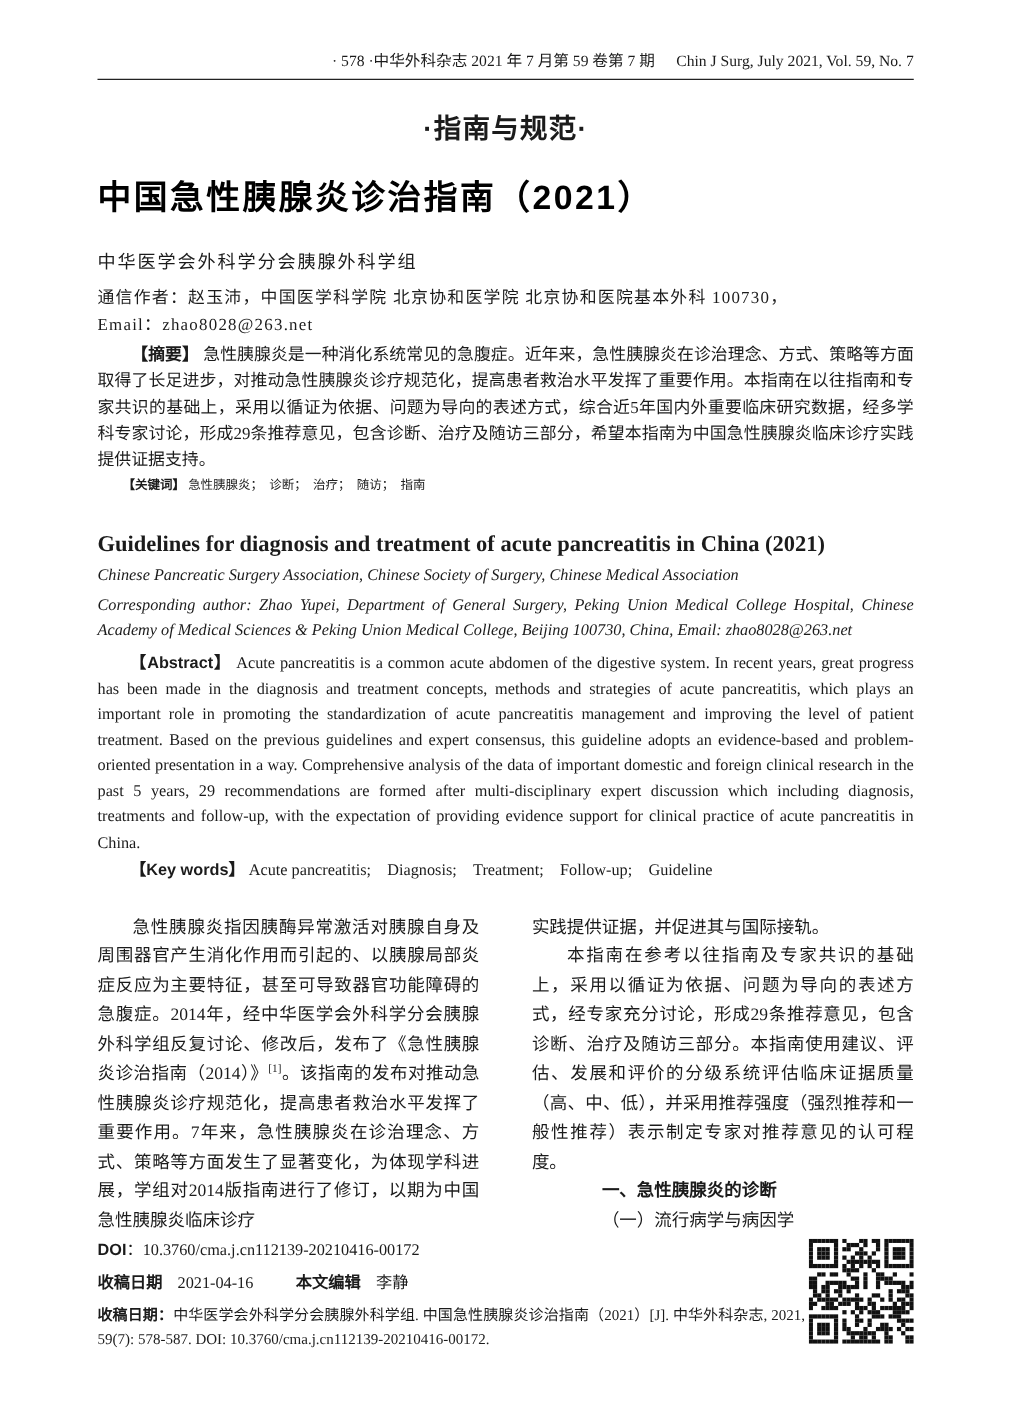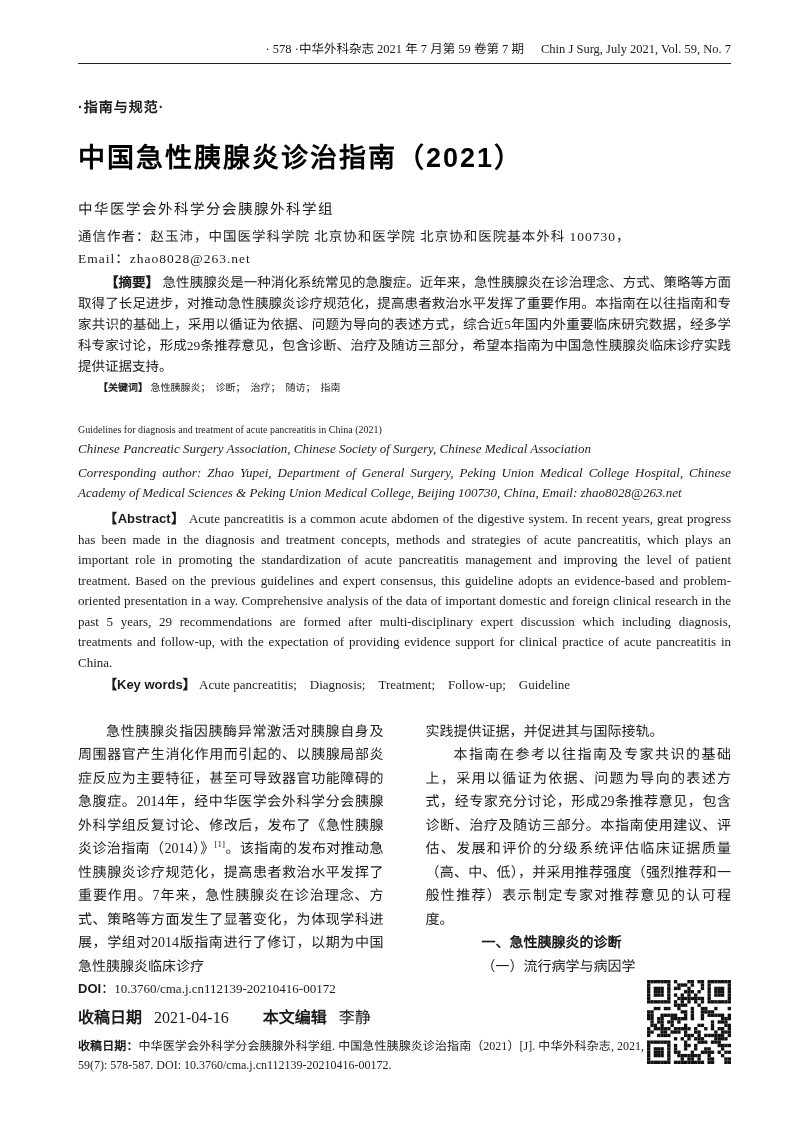--- a/index.html
+++ b/index.html
@@ -11,60 +11,60 @@
   }
   .page { padding: 38px 80px 0 78px; }
 
   .page-header {
     display: flex; justify-content: flex-end; align-items: baseline;
     font-size: 12.5px; padding-bottom: 6px; border-bottom: 1.3px solid #222;
   }
   .journal-info span + span { margin-left: 14px; }
 
   .section-label {
-    text-align: left; margin-top: 32px; letter-spacing: 1px;
+    text-align: center; margin-top: 20px; letter-spacing: 1px;
     font-family: "Liberation Sans", "DejaVu Sans", sans-serif;
-    font-weight: bold; font-size: 14px;
+    font-weight: bold; font-size: 22px;
   }
 
   .title {
     margin: 20px 0 0 0; letter-spacing: 2px;
     font-family: "Liberation Sans", "DejaVu Sans", sans-serif;
     font-weight: bold; font-size: 27px; color: #000;
   }
 
   .author-group { margin-top: 22px; font-size: 14.5px; letter-spacing: 1.5px; }
   .corr { margin-top: 8px; font-size: 13.5px; line-height: 22px; letter-spacing: 1px; }
 
   .label-bold {
     font-family: "Liberation Sans", "DejaVu Sans", sans-serif;
     font-weight: bold; font-style: normal;
   }
 
   .abstract-zh { margin: 2px 0 0; font-size: 13.5px; line-height: 21px; text-align: justify; text-indent: 2em; }
   .keywords-zh { margin: 0; font-size: 10px; line-height: 21px; text-indent: 2em; }
 
   .en-block { margin-top: 26px; }
-  .en-title { margin: 0; font-weight: normal; font-size: 10px; }
+  .en-title { margin: 0; font-weight: bold; font-size: 18px; }
   .en-line { margin: 4px 0 0; font-style: italic; font-size: 13px; line-height: 20px; text-align: justify; }
   .en-abstract { margin: 6px 0 0; font-size: 13px; line-height: 20.5px; text-align: justify; text-indent: 2em; }
   .en-keywords { margin: 2px 0 0; font-size: 13px; line-height: 20.5px; text-indent: 2em; }
 
   .body-cols { display: flex; gap: 42px; margin-top: 24px; font-size: 14px; line-height: 23.5px; }
   .col { flex: 1; text-align: justify; }
   .col p { margin: 0; }
   p.indent { text-indent: 2em; }
   .refsup { font-size: 9px; line-height: 0; }
   .body-heading1 { font-weight: bold; text-indent: 4em; }
   .body-heading2 { text-indent: 4em; }
 
   .footer { display: flex; }
   .footer-text { width: 566px; }
   .doi-line { margin: 0; font-size: 13px; }
-  .meta-line { margin: 7px 0 0; font-size: 16px; }
+  .meta-line { margin: 7px 0 0; font-size: 13px; }
   .meta-gap { display: inline-block; width: 34px; }
   .meta-sp { display: inline-block; width: 12px; }
   .citation { margin: 9px 0 0; font-size: 12px; line-height: 19px; text-align: justify; }
   .qr-wrap { margin-left: auto; width: 84px; height: 84px; margin-top: 2px; }
   .qr-wrap svg { display: block; fill: #111; }
 </style>
 </head>
 <body>
 
 <div class="page">

